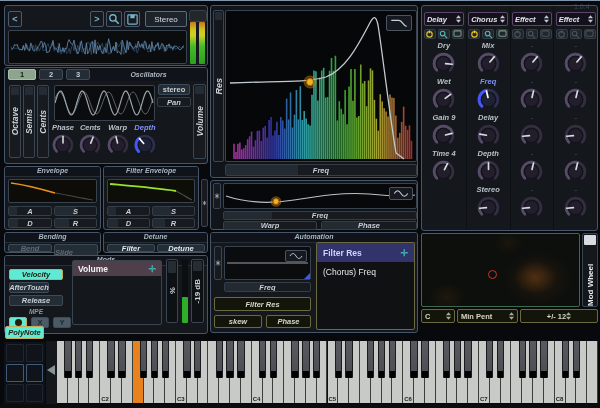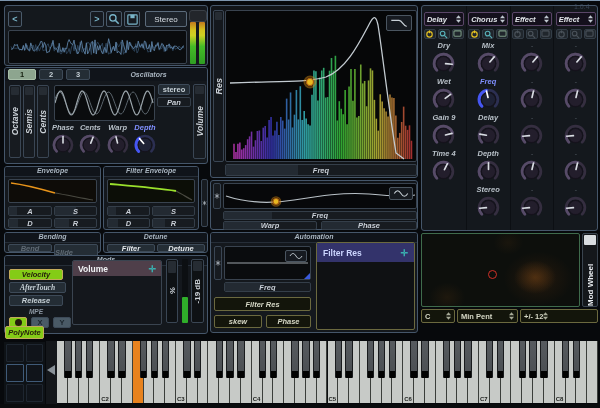--- a/index.html
+++ b/index.html
@@ -16,21 +16,21 @@
   .vslider .vtext{font:italic bold 8.5px "Liberation Sans",sans-serif;color:#ccd2d8;}
   .notch{position:absolute;left:1px;right:1px;top:1px;height:8px;background:#262c33;border-radius:1px;}
   .hslider{position:absolute;background:#171b20;border:1px solid #343e49;border-radius:2px;overflow:hidden;}
   .hslider .fill{position:absolute;left:0;top:0;bottom:0;background:#232a32;}
   .hslider .lab{position:absolute;left:0;right:0;top:0;bottom:0;display:flex;align-items:center;justify-content:center;
                 font:italic bold 7.5px "Liberation Sans",sans-serif;color:#c8ced6;}
   .btn{position:absolute;background:#242d35;border:1px solid #3d4a58;border-radius:2px;
        display:flex;align-items:center;justify-content:center;
        font:italic bold 7.5px "Liberation Sans",sans-serif;color:#c6d0d6;}
   .btn.dim{color:#5f6a74;}
-  .btn.tan{background:#84cc16;border-color:#c4ab5b;color:#241c0c;}
+  .btn.tan{background:#5eead4;border-color:#c4ab5b;color:#241c0c;}
   .btn.olive{background:#13150b;border-color:#6b693f;color:#d6d8c6;}
   .sqbtn{position:absolute;background:#161a20;border:1px solid #4a5a6a;border-radius:2px;
          display:flex;align-items:center;justify-content:center;color:#79b5c9;}
   .knobwrap{display:flex;flex-direction:column;align-items:center;}
   .klabel{font:italic bold 7.5px "Liberation Sans",sans-serif;color:#b8c0c8;height:9px;line-height:9px;}
   .klabel.hl{color:#8090ff;}
   .klabel.dim{color:#565e66;font-weight:normal;}
   .disp{position:absolute;background:#0a0c0e;border:1px solid #39434f;border-radius:2px;}
   .fx-col{width:44px;display:flex;flex-direction:column;align-items:center;border-left:1px solid #0c0f13;padding-top:6px;}
   .fx-col:first-child{border-left:none;}
@@ -230,21 +230,21 @@
   </div>
   <div class="sec" style="left:103px;top:231px;width:105px;height:21px;">
     <div class="tbar">Detune</div>
     <div class="btn" style="left:3px;top:11px;width:48px;height:8px;color:#e4e8ec;">Filter</div>
     <div class="btn" style="left:53px;top:11px;width:48px;height:8px;color:#e4e8ec;">Detune</div>
   </div>
 
   <div class="sec" style="left:4px;top:254px;width:204px;height:79px;">
     <div class="tbar">Mods</div>
     <div class="btn tan" style="left:4px;top:13px;width:54px;height:11px;">Velocity</div>
-    <div class="btn" style="left:4px;top:26px;width:57px;height:11px;font-family:Liberation Serif, serif;">AfterTouch</div>
+    <div class="btn" style="left:4px;top:26px;width:40px;height:11px;">AfterTouch</div>
     <div class="btn" style="left:4px;top:39px;width:54px;height:11px;">Release</div>
     <div class="abs" style="left:4px;top:52px;width:54px;height:8px;text-align:center;font:italic bold 6.5px 'Liberation Sans',sans-serif;color:#8a94a0;">MPE</div>
     <div class="btn tan" style="left:4px;top:61px;width:18px;height:11px;">
       <span style="width:7px;height:7px;border-radius:50%;background:#241c0c;display:inline-block;"></span>
     </div>
     <div class="btn" style="left:26px;top:61px;width:18px;height:11px;background:#4a5a66;color:#1c262e;font-style:normal;">X</div>
     <div class="btn" style="left:48px;top:61px;width:18px;height:11px;background:#4a5a66;color:#1c262e;font-style:normal;">Y</div>
 
     <div class="abs" style="left:67px;top:4px;width:90px;height:65px;background:#14171c;border:1px solid #3a4450;border-radius:2px;overflow:hidden;">
       <div style="height:15px;background:#4f3f4a;display:flex;align-items:center;padding:0 5px;">
@@ -445,20 +445,23 @@
         <div class="lab">Freq</div>
       </div>
     <div class="btn olive" style="left:3px;top:64px;width:97px;height:14px;">Filter Res</div>
     <div class="btn olive" style="left:3px;top:82px;width:48px;height:13px;">skew</div>
     <div class="btn olive" style="left:55px;top:82px;width:45px;height:13px;">Phase</div>
     <div class="abs" style="left:105px;top:9px;width:99px;height:88px;background:#0f1113;border:1px solid #6b693f;border-radius:2px;overflow:hidden;">
       <div class="listrow sel">
         <span>Filter Res</span>
           <span class="plus">✛</span>
         </div>
+      <div class="listrow">
+          <span>(Chorus) Freq</span>
+        </div>
     </div>
   </div>
 
   <div class="sec" style="left:421px;top:4px;width:177px;height:226px;">
     <div class="abs" style="left:152px;top:-3px;font:7px 'Liberation Sans',sans-serif;color:#46556a;opacity:.7;">1.0.4</div>
     <div id="fx-cols" style="display:flex;height:100%;">
         <div class="fx-col">
           <div class="fx-select">
             <span>Delay</span>
             <svg width="5" height="8" viewBox="0 0 6 9">
@@ -763,21 +766,21 @@
           <path d="M3 9 L6 5.5 L0 5.5 Z" fill="#a8ab98"></path>
         </svg>
     </div>
     <div class="btn olive" style="position:static;width:61px;height:14px;font-style:normal;justify-content:space-between;padding:0 3px;">
       <span>Min Pent</span>
       <svg width="5" height="8" viewBox="0 0 6 9">
         <path d="M3 0 L6 3.5 L0 3.5 Z" fill="#a8ab98"></path>
           <path d="M3 9 L6 5.5 L0 5.5 Z" fill="#a8ab98"></path>
         </svg>
     </div>
-    <div class="btn olive" style="position:static;flex:1;height:14px;font-style:normal;justify-content:flex-start;padding:0 3px;">
+    <div class="btn olive" style="position:static;flex:1;height:14px;font-style:normal;justify-content:center;padding:0 3px;">
       <span>+/- 12</span>
       <svg width="5" height="8" viewBox="0 0 6 9">
         <path d="M3 0 L6 3.5 L0 3.5 Z" fill="#a8ab98"></path>
           <path d="M3 9 L6 5.5 L0 5.5 Z" fill="#a8ab98"></path>
         </svg>
     </div>
   </div>
 
   <div class="btn tan" style="left:5px;top:325px;width:39px;height:13px;">PolyNote</div>
   <div class="abs" style="left:4px;top:341px;width:41px;height:62px;background:#0e1216;display:grid;grid-template-columns:1fr 1fr;grid-template-rows:1fr 1fr 1fr;gap:2px;padding:2px;">

